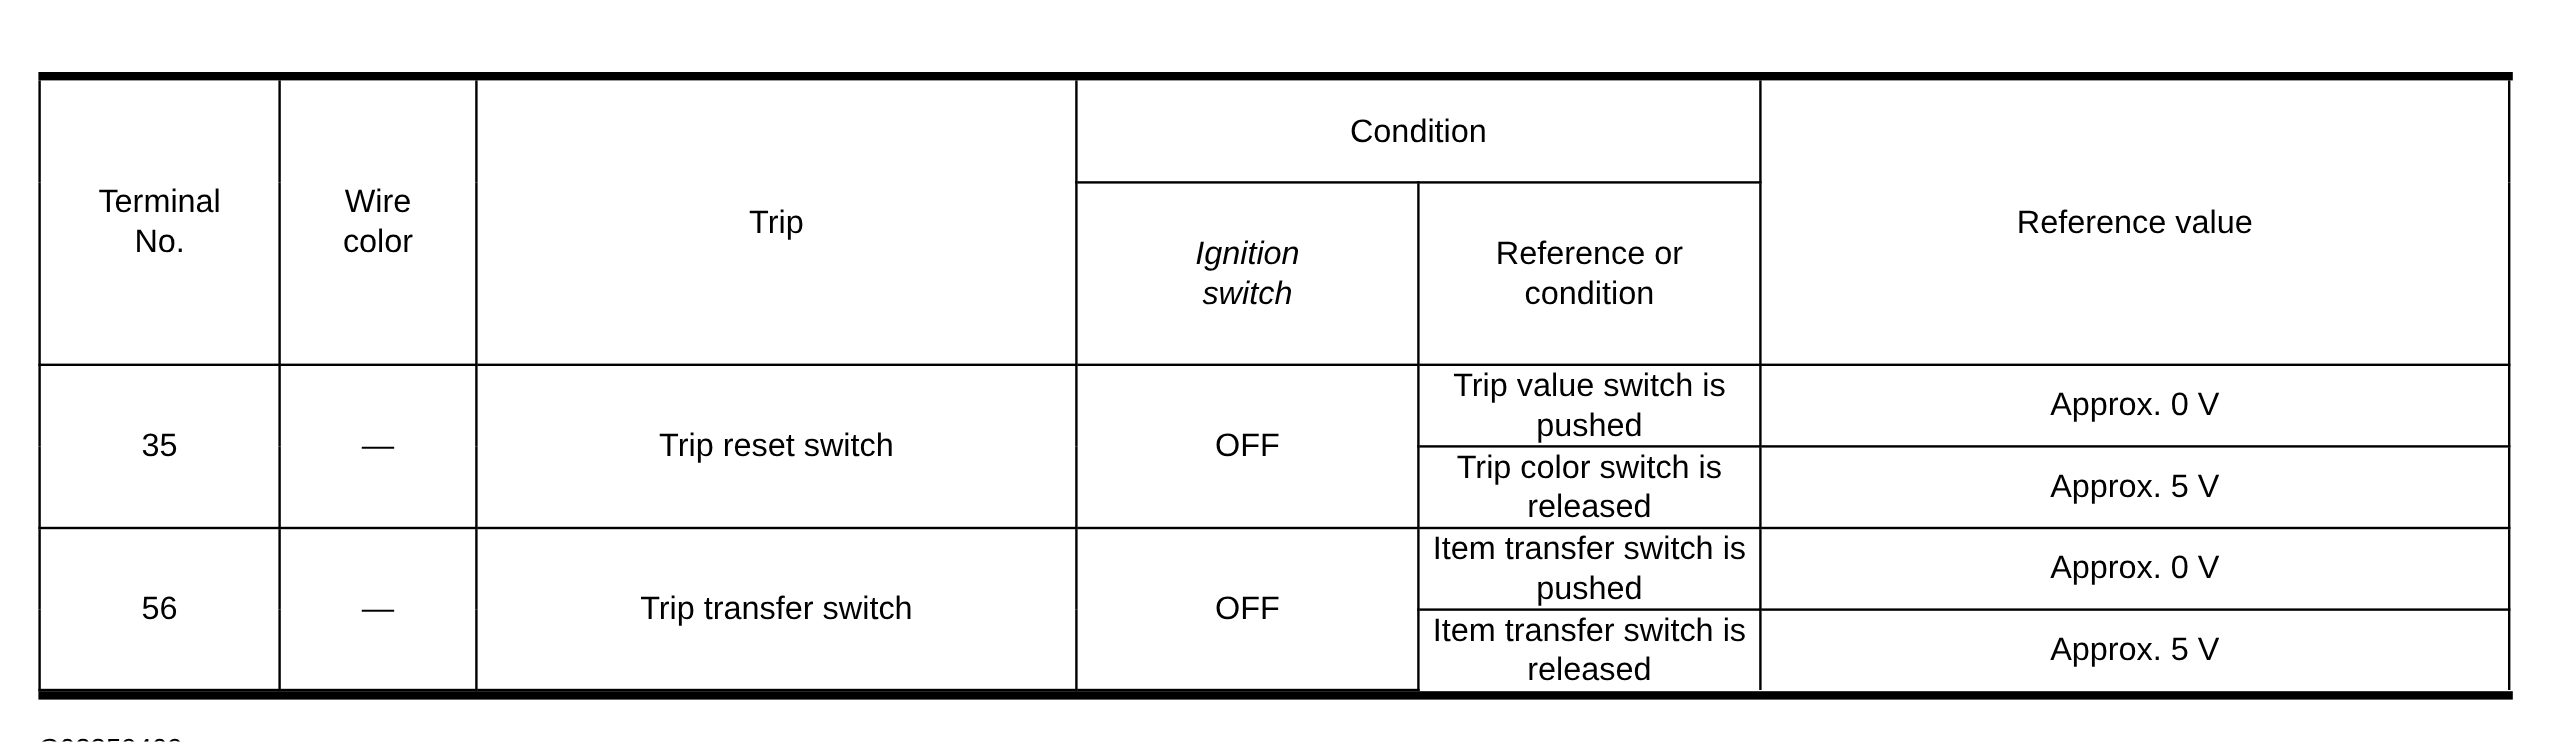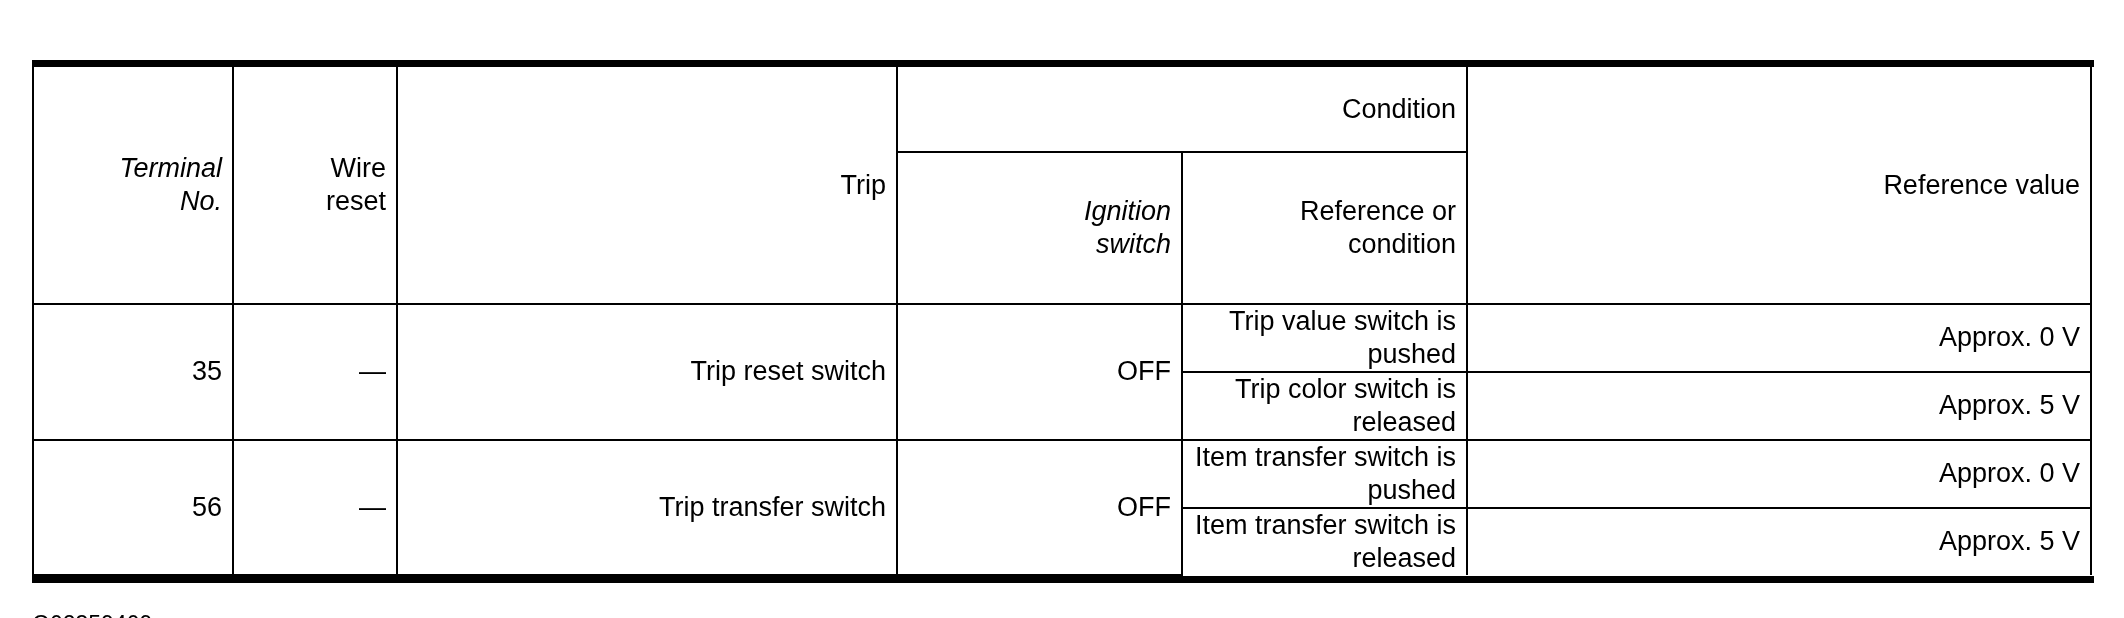--- a/index.html
+++ b/index.html
@@ -29,36 +29,36 @@
   table.spec {
     border-collapse: collapse;
     width: 2060px;
     table-layout: fixed;
     font-size: 27px;
   }
   table.spec td,
   table.spec th {
     border: 2px solid #000;
     padding: 0 10px;
-    text-align: right;
+    text-align: center;
     vertical-align: middle;
     font-weight: normal;
     line-height: 1.22;
   }
   
   table.spec tr:first-child > *:first-child { border-left: 2px solid #000; }
   table.spec tr > *:last-child { border-right: 2px solid #000; }
   table.spec tr:first-child > * { border-top: none; }
   table.spec tr:last-child > * { border-bottom: none; }
 
   .hdr-cell { height: 84px; }
   .hdr-tall { height: 150px; }
   .row-cell { height: 62px; }
 
-  .col-terminal { width: 178px; font-style: italic; }
+  .col-terminal { width: 178px; }
   .col-wire { width: 142px; }
   .col-item { width: 478px; }
   .col-ign { width: 160px; font-style: italic; }
   .col-op { width: 500px; }
   .col-ref { width: 602px; }
 
   .left-pad { text-align: left; padding-left: 30px; }
   .op-cell { text-align: left; padding-left: 26px; }
   .two-line { white-space: pre-line; }
 
@@ -74,21 +74,21 @@
 
 <div class="page">
 
   <div class="table-wrap">
     <table class="spec">
       <tbody>
         <tr>
           <th class="col-terminal hdr-cell two-line" rowspan="2">Terminal
 No.</th>
           <th class="col-wire hdr-cell two-line" rowspan="2">Wire
-reset</th>
+color</th>
           <th class="col-item hdr-cell" rowspan="2">Trip</th>
           <th class="hdr-cell" colspan="2">Condition</th>
           <th class="col-ref hdr-cell" rowspan="2">Reference value</th>
         </tr>
         <tr>
           <th class="col-ign hdr-tall two-line">Ignition
 switch</th>
           <th class="col-op hdr-tall">Reference or condition</th>
         </tr>
 

